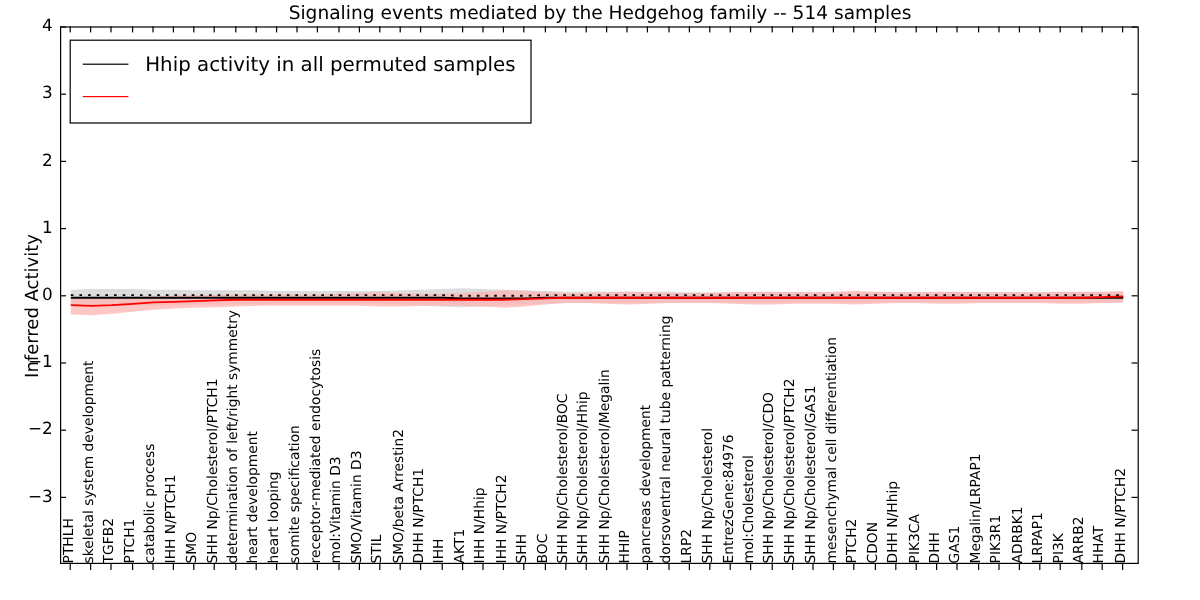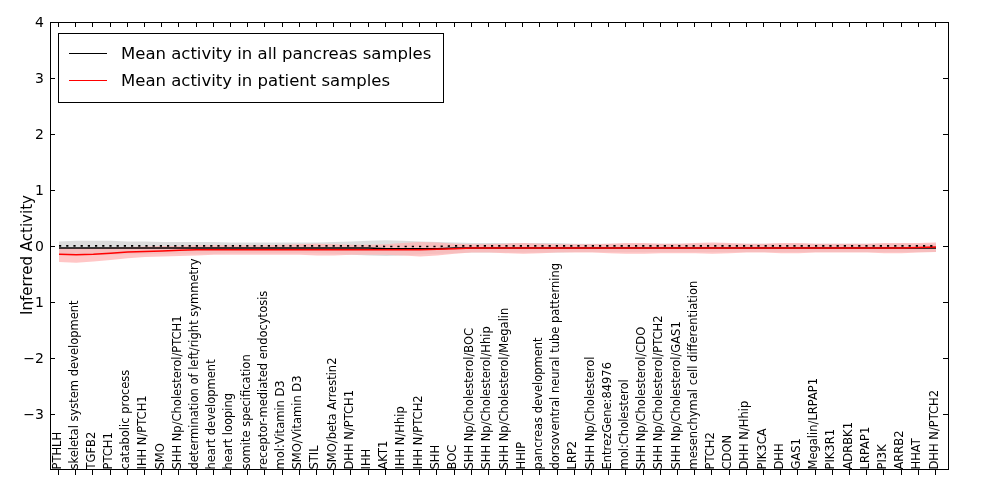--- a/index.html
+++ b/index.html
@@ -176,20 +176,21 @@
     font-size: 16.5px;
     color: #000000;
     white-space: nowrap;
   }
 </style>
 </head>
 <body>
 
 <div id="figure">
 
+  <div id="chart-title">Signaling events mediated by the Hedgehog family -- 514 samples</div>
 
   <div id="ylabel">Inferred Activity</div>
 
   <div id="ytick-labels">
       <div class="ytick-label" style="top: 414px;">−3</div>
       <div class="ytick-label" style="top: 358px;">−2</div>
       <div class="ytick-label" style="top: 302px;">−1</div>
       <div class="ytick-label" style="top: 246px;">0</div>
       <div class="ytick-label" style="top: 190px;">1</div>
       <div class="ytick-label" style="top: 134px;">2</div>
@@ -365,25 +366,24 @@
       <div class="xtick-label" style="left: 887.912px;">PI3K</div>
       <div class="xtick-label" style="left: 905.108px;">ARRB2</div>
       <div class="xtick-label" style="left: 922.304px;">HHAT</div>
       <div class="xtick-label" style="left: 939.5px;">DHH N/PTCH2</div>
     </div>
 
 
   <div id="legend">
     <div class="legend-row">
       <span class="legend-swatch black"></span>
-      <span class="legend-text">Mean activity in all pancreas samples</span>
+      <span class="legend-text">Hhip activity in all permuted samples</span>
     </div>
     <div class="legend-row">
       <span class="legend-swatch red"></span>
-      <span class="legend-text">Mean activity in patient samples</span>
     </div>
   </div>
 
 <div class="ytick-mark" style="top: 414px;"></div>
     <div class="ytick-mark-right" style="top: 414px;"></div>
     <div class="ytick-mark" style="top: 358px;"></div>
     <div class="ytick-mark-right" style="top: 358px;"></div>
     <div class="ytick-mark" style="top: 302px;"></div>
     <div class="ytick-mark-right" style="top: 302px;"></div>
     <div class="ytick-mark" style="top: 246px;"></div>

